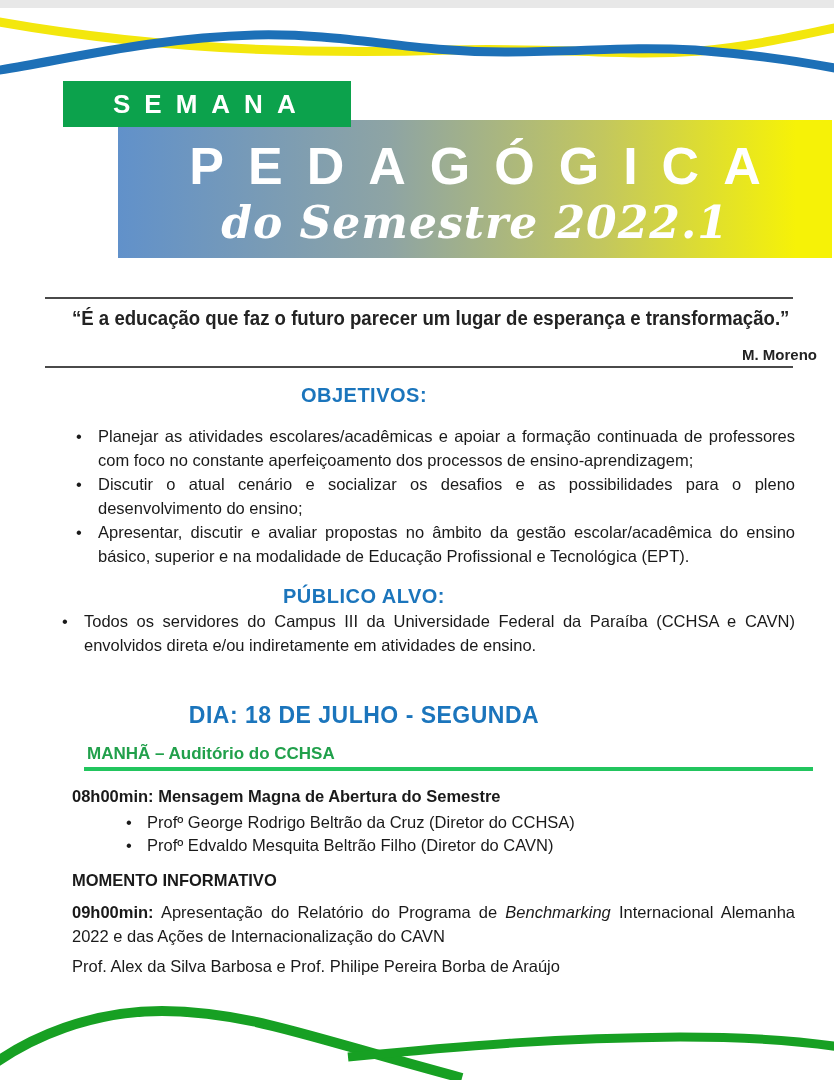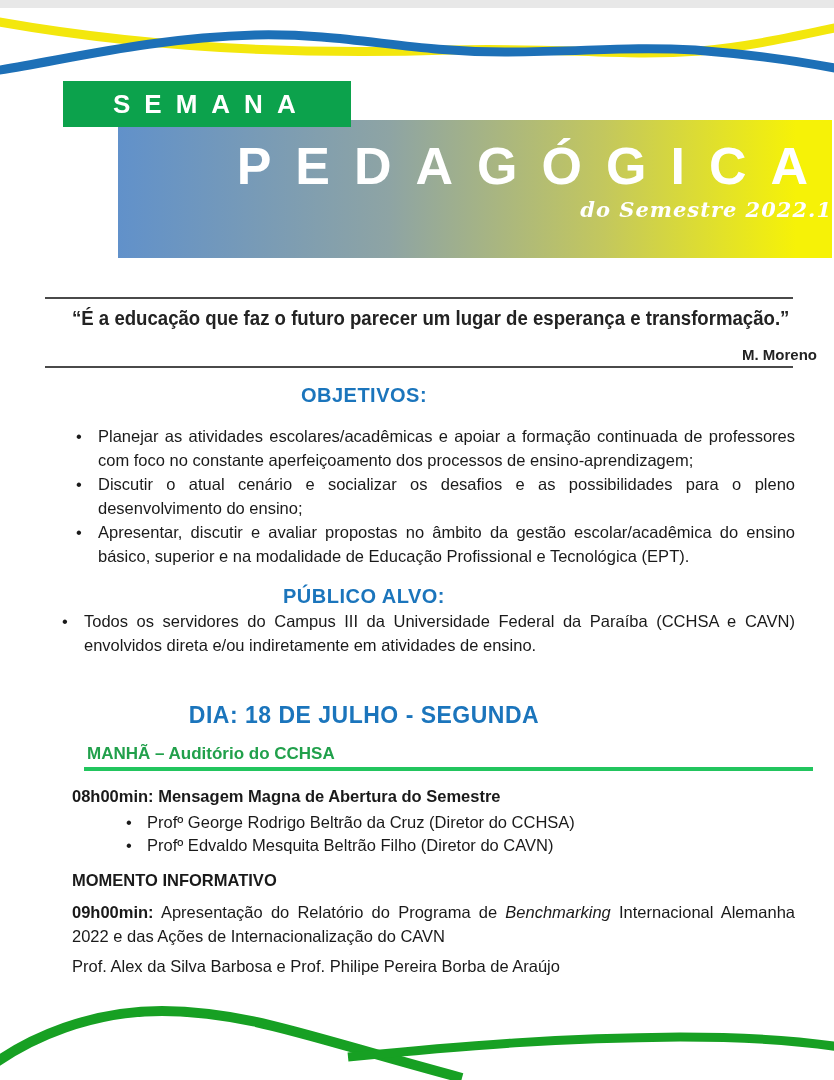--- a/index.html
+++ b/index.html
@@ -17,29 +17,29 @@
     position:absolute; left:63px; top:73px; width:288px; height:46px;
     background:#0ca24c; z-index:3; display:flex; align-items:center;
   }
   .green-box .semana {
     color:#fff; font-weight:bold; font-size:26px; letter-spacing:14px;
     padding-left:50px; white-space:nowrap;
   }
   .grad-box {
     position:absolute; left:118px; top:112px; width:714px; height:138px; z-index:2;
     background:linear-gradient(to right, #6191ca 0%, #8ea4a4 38%, #c3c75e 68%, #f6f207 95%);
-    text-align:right;
+    text-align:center;
   }
   .grad-box .title {
     margin-top:16px; color:#fff; font-weight:bold; font-size:52px;
     letter-spacing:24px; text-indent:24px; white-space:nowrap;
   }
   .grad-box .subtitle {
     margin-top:1px; color:#fff; font-family:"DejaVu Serif", serif;
-    font-style:italic; font-weight:bold; font-size:21px; letter-spacing:1px;
+    font-style:italic; font-weight:bold; font-size:44px; letter-spacing:1px;
   }
 
   .rule { position:absolute; left:45px; width:748px; height:2px; background:#4a4a4a; }
   .rule-1 { top:289px; }
   .rule-2 { top:358px; }
 
   .quote {
     position:absolute; top:299px; left:45px; width:748px; text-align:center;
   }
   .quote .quote-text {

